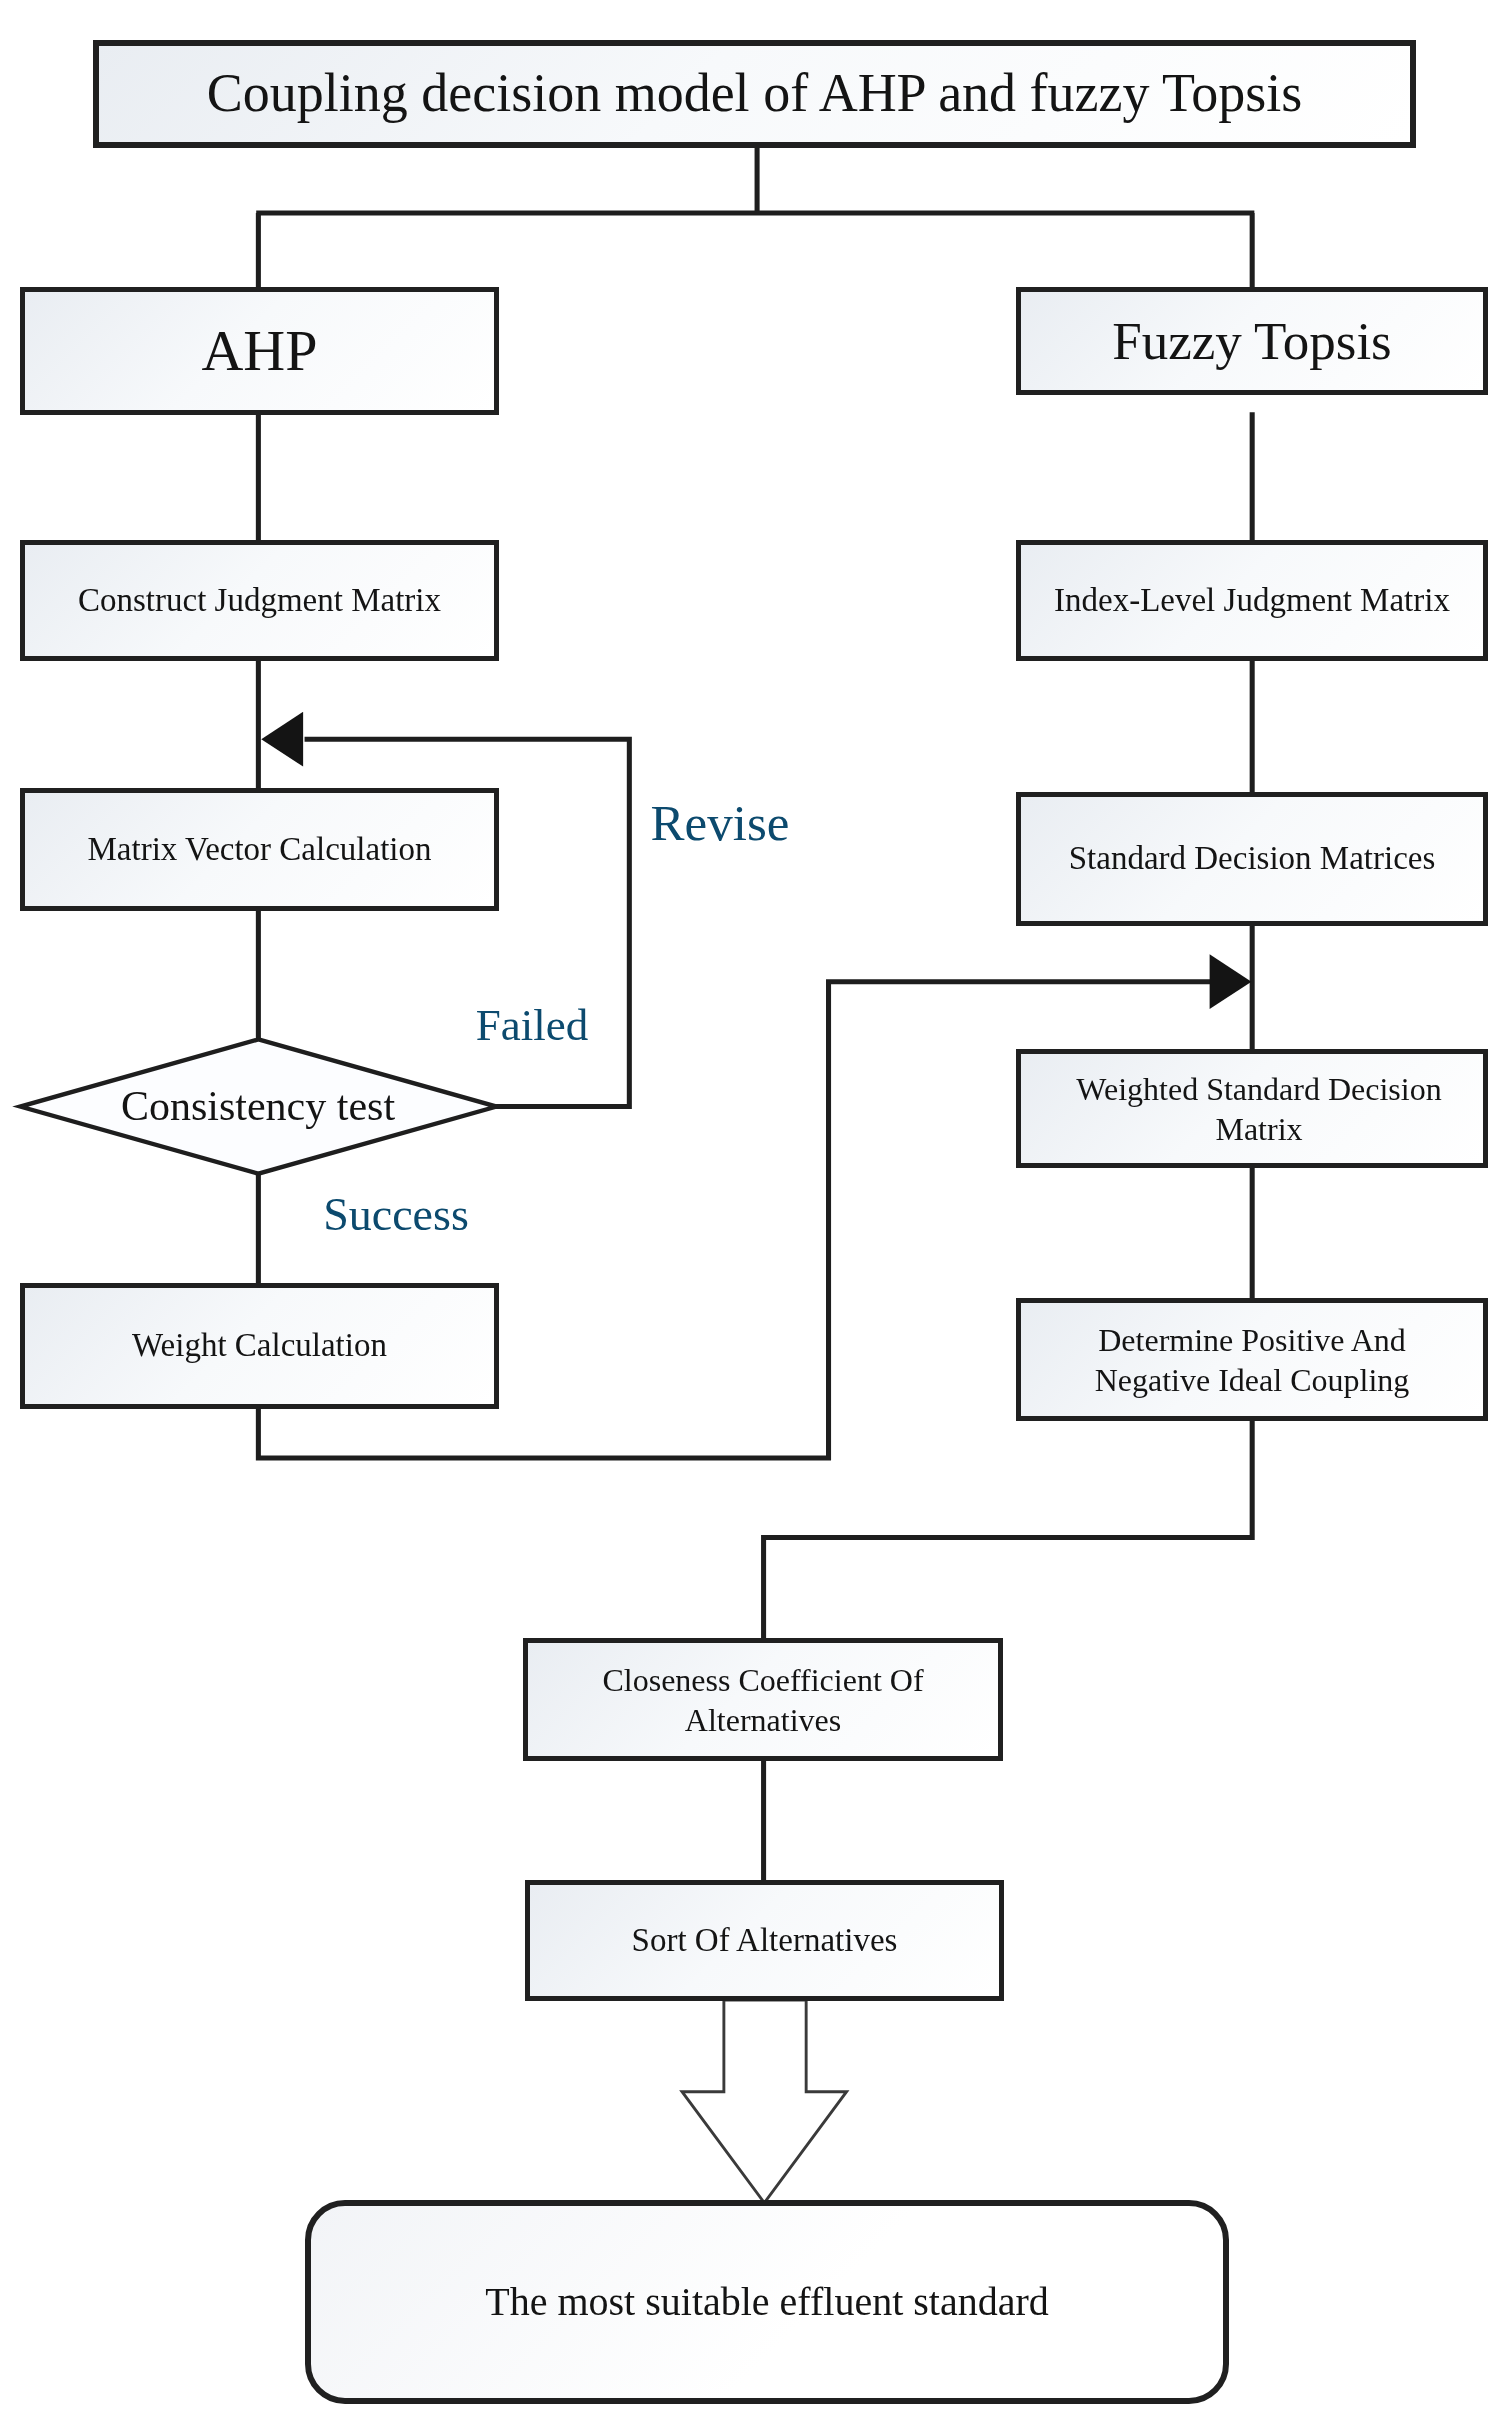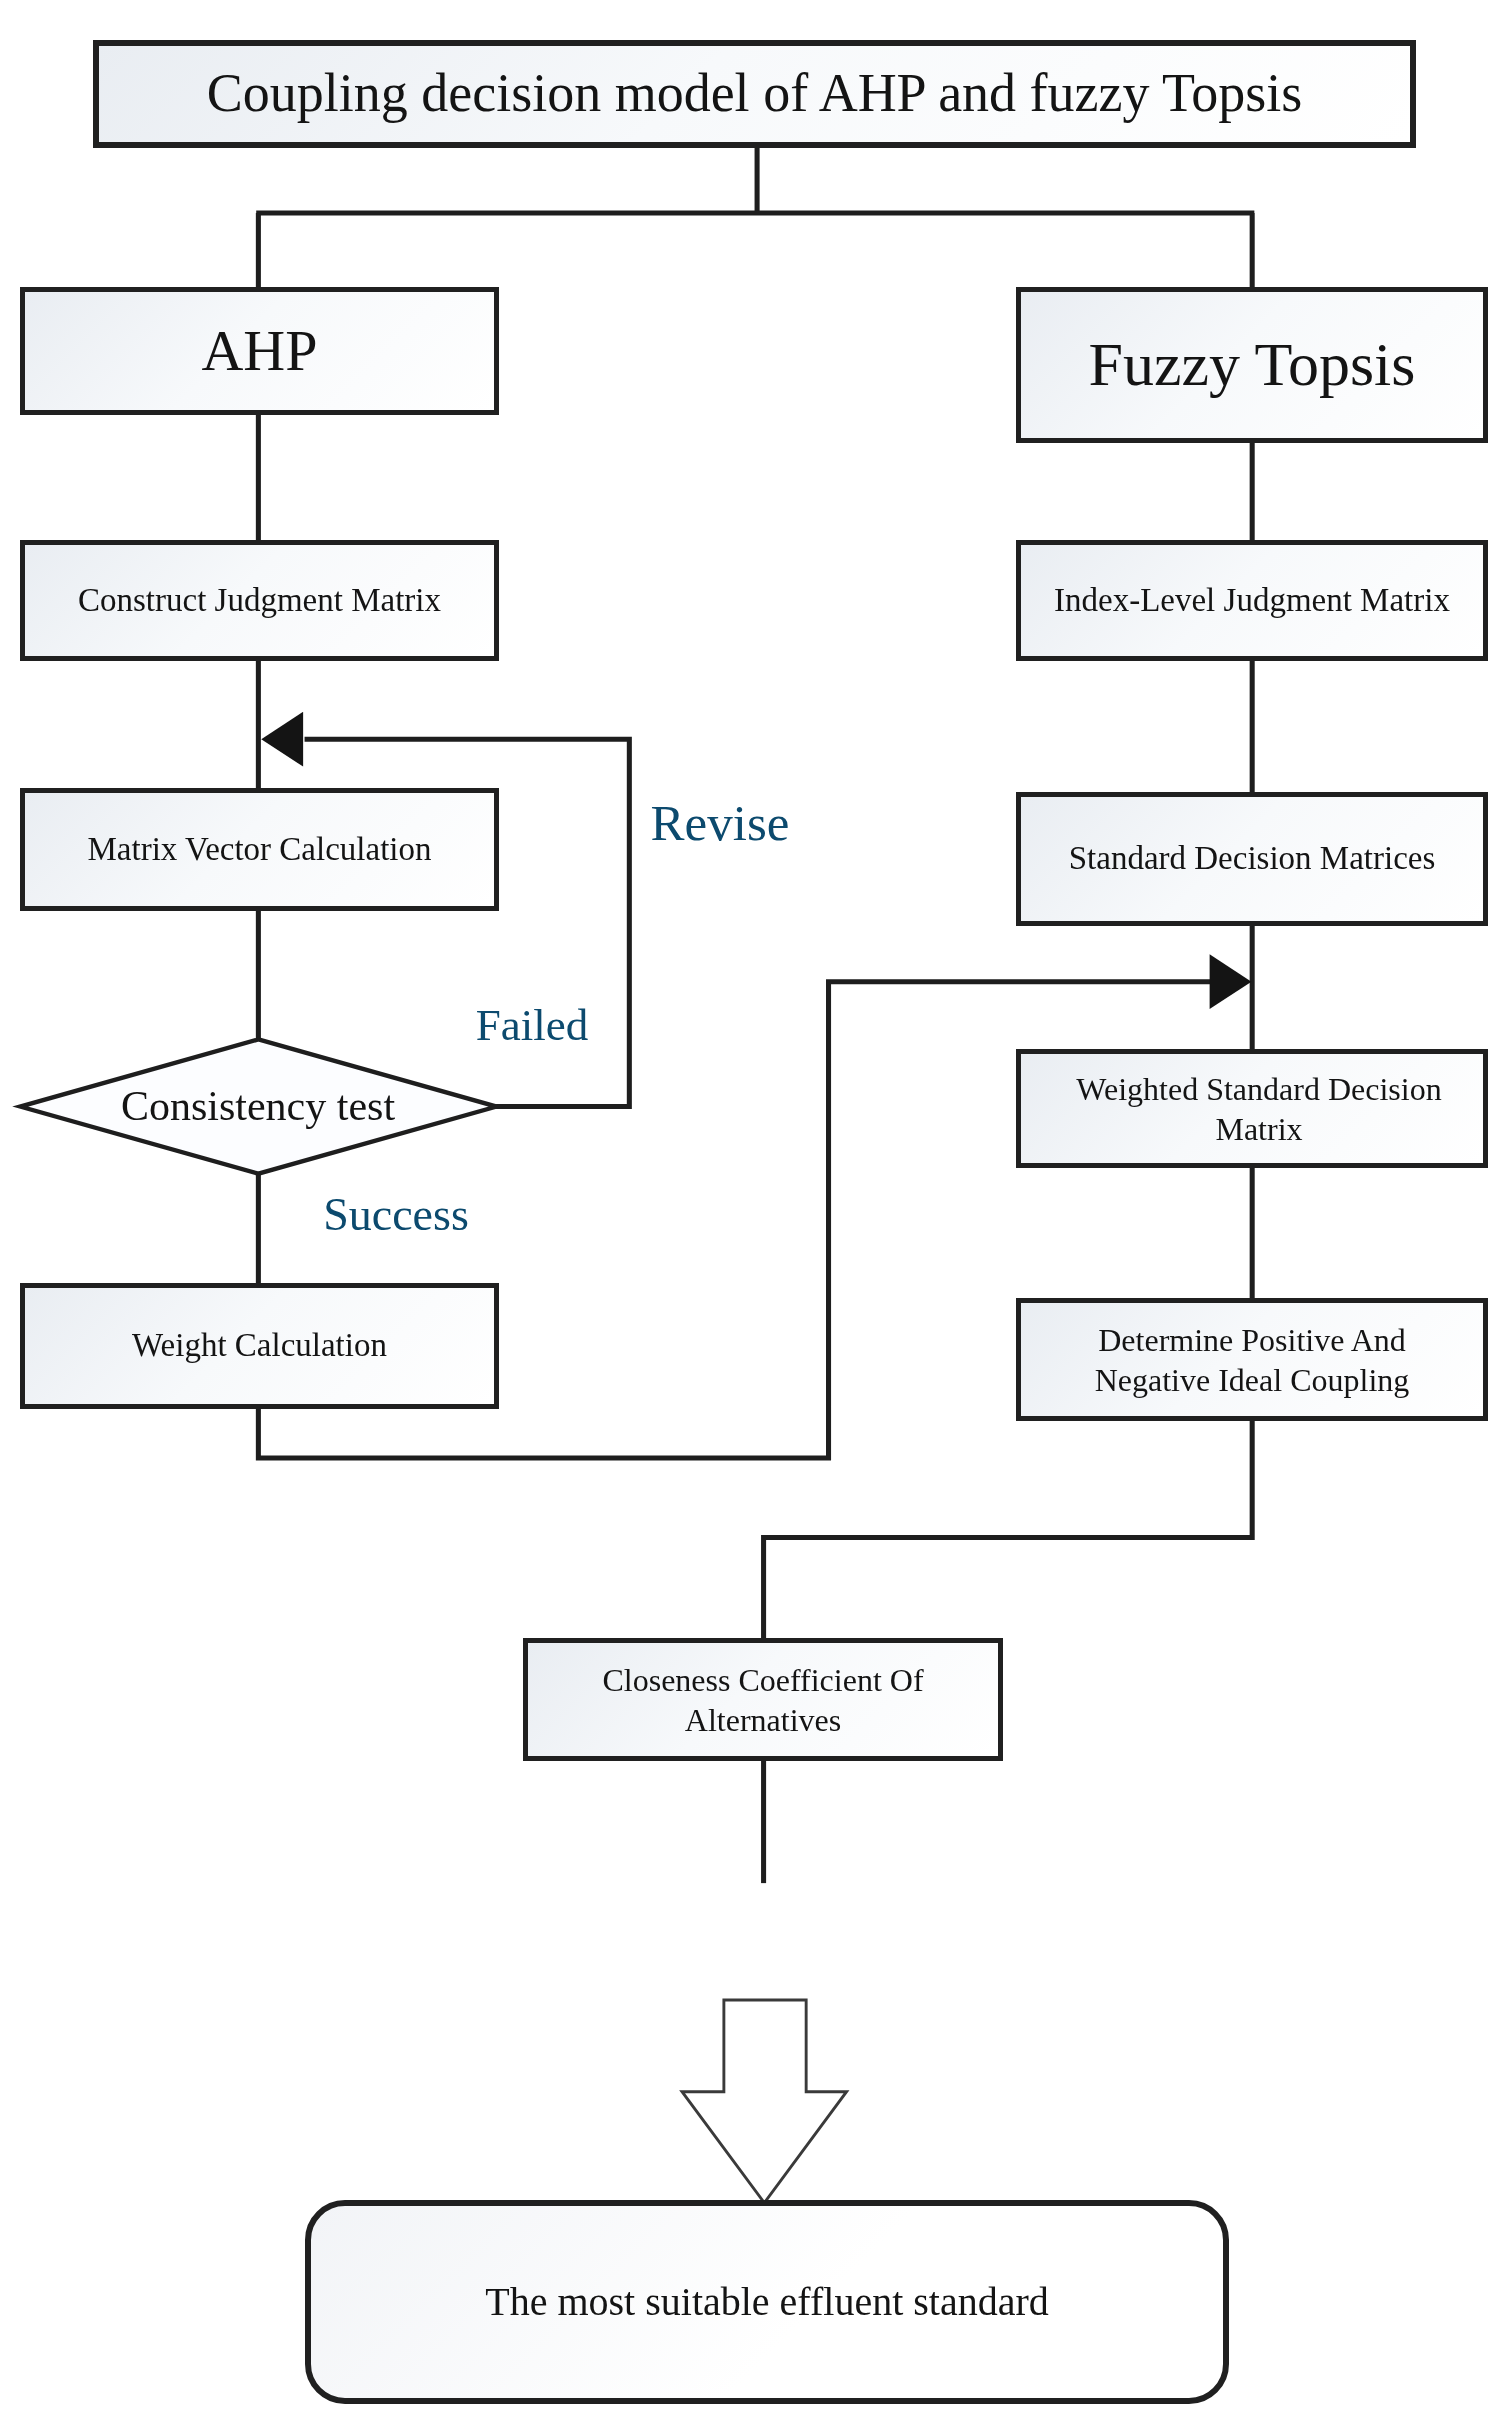--- a/index.html
+++ b/index.html
@@ -33,21 +33,21 @@
     justify-content: center;
     text-align: center;
     line-height: 1.25;
   }
   .node .multiline { display: block; }
   .title-box {
     left: 93px; top: 40px; width: 1323px; height: 108px;
     font-size: 54px; border-width: 6.5px;
   }
   .ahp-box    { left: 20px;   top: 287px; width: 479px; height: 128px; font-size: 58px; }
-  .fuzzy-box  { left: 1016px; top: 287px; width: 472px; height: 156px; font-size: 62px; }
+  .fuzzy-box  { left: 1016px; top: 287px; width: 472px; height: 108px; font-size: 53px; }
   .construct-box { left: 20px;   top: 540px;  width: 479px; height: 121px; font-size: 33px; }
   .index-box     { left: 1016px; top: 540px;  width: 472px; height: 121px; font-size: 33px; }
   .mvc-box       { left: 20px;   top: 788px; width: 479px; height: 123px; font-size: 33px; }
   .standard-box  { left: 1016px; top: 792px; width: 472px; height: 134px; font-size: 33px; }
   .weighted-box  { left: 1016px; top: 1049px; width: 472px; height: 119px; font-size: 32px; padding-left: 14px; }
   .weight-box    { left: 20px;   top: 1283px; width: 479px; height: 126px; font-size: 33px; }
   .determine-box { left: 1016px; top: 1298px; width: 472px; height: 123px; font-size: 32px; }
   .closeness-box { left: 523px;  top: 1638px; width: 480px; height: 123px; font-size: 32px; }
   .sort-box      { left: 525px;  top: 1880px; width: 479px; height: 121px; font-size: 33px; }
   .final-box {
@@ -159,20 +159,23 @@
     </span>
   </div>
 
   <div class="node closeness-box">
     <span>
       <span class="multiline">Closeness Coefficient Of</span>
       <span class="multiline">Alternatives</span>
     </span>
   </div>
 
+  <div class="node sort-box">
+    <span>Sort Of Alternatives</span>
+  </div>
 
   <div class="node final-box">
     <span>The most suitable effluent standard</span>
   </div>
 
   <div class="edge-label revise-label">Revise</div>
   <div class="edge-label failed-label">Failed</div>
   <div class="edge-label success-label">Success</div>
 
 </div>

